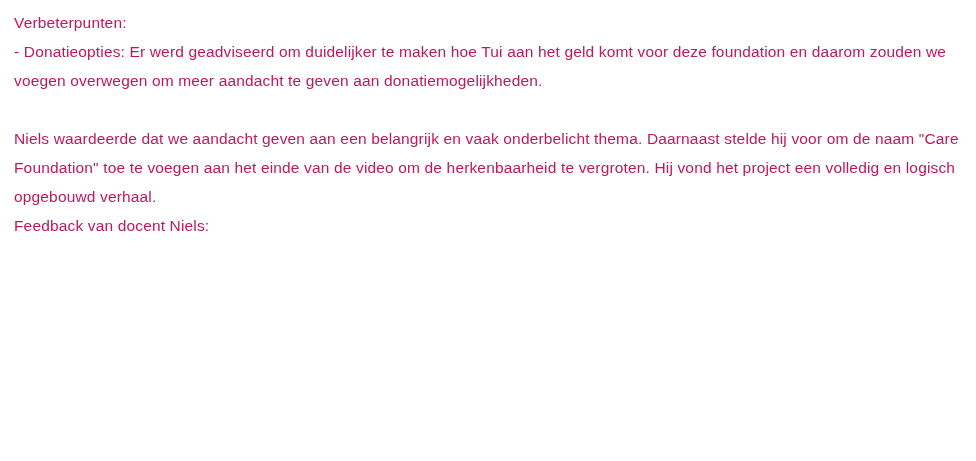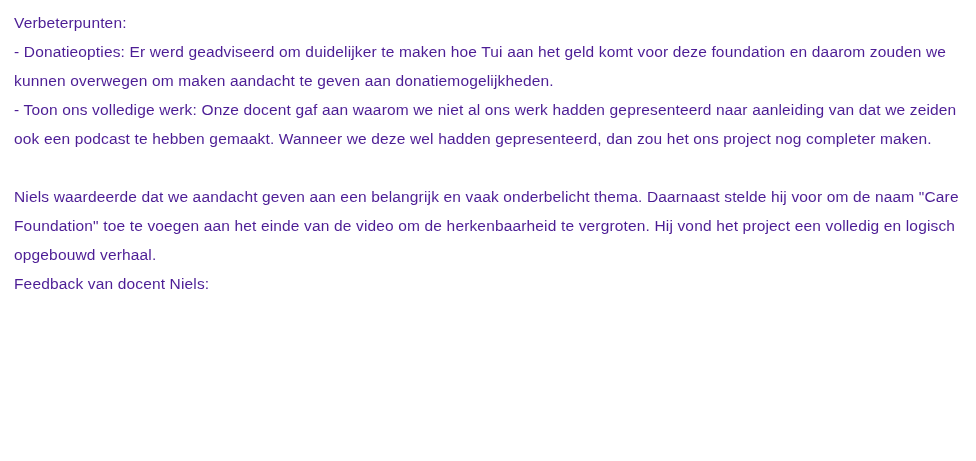--- a/index.html
+++ b/index.html
@@ -18,36 +18,35 @@
     box-sizing: border-box;
     width: 976px;
     height: 461px;
     padding: 8px 14px 0 14px;
     background: #ffffff;
   }
   .para {
     font-size: 15.5px;
     line-height: 29px;
     letter-spacing: 0.01em;
-    color: #4c1d95;
+    color: #be185d;
     margin: 0;
     max-width: 948px;
     white-space: pre-wrap;
   }
   .spacer {
     height: 29px;
   }
 </style>
 </head>
 <body>
 
 <div class="doc">
 
   <p class="para">Verbeterpunten:</p>
-  <p class="para">- Donatieopties: Er werd geadviseerd om duidelijker te maken hoe Tui aan het geld komt voor deze foundation en daarom zouden we kunnen overwegen om maken aandacht te geven aan donatiemogelijkheden.</p>
-  <p class="para">- Toon ons volledige werk: Onze docent gaf aan waarom we niet al ons werk hadden gepresenteerd naar aanleiding van dat we zeiden ook een podcast te hebben gemaakt. Wanneer we deze wel hadden gepresenteerd, dan zou het ons project nog completer maken.</p>
+  <p class="para">- Donatieopties: Er werd geadviseerd om duidelijker te maken hoe Tui aan het geld komt voor deze foundation en daarom zouden we voegen overwegen om meer aandacht te geven aan donatiemogelijkheden.</p>
 
   <div class="spacer"></div>
 
   <p class="para">Niels waardeerde dat we aandacht geven aan een belangrijk en vaak onderbelicht thema. Daarnaast stelde hij voor om de naam "Care Foundation" toe te voegen aan het einde van de video om de herkenbaarheid te vergroten. Hij vond het project een volledig en logisch opgebouwd verhaal.</p>
   <p class="para">Feedback van docent Niels:</p>
 
 </div>
 
 </body></html>

